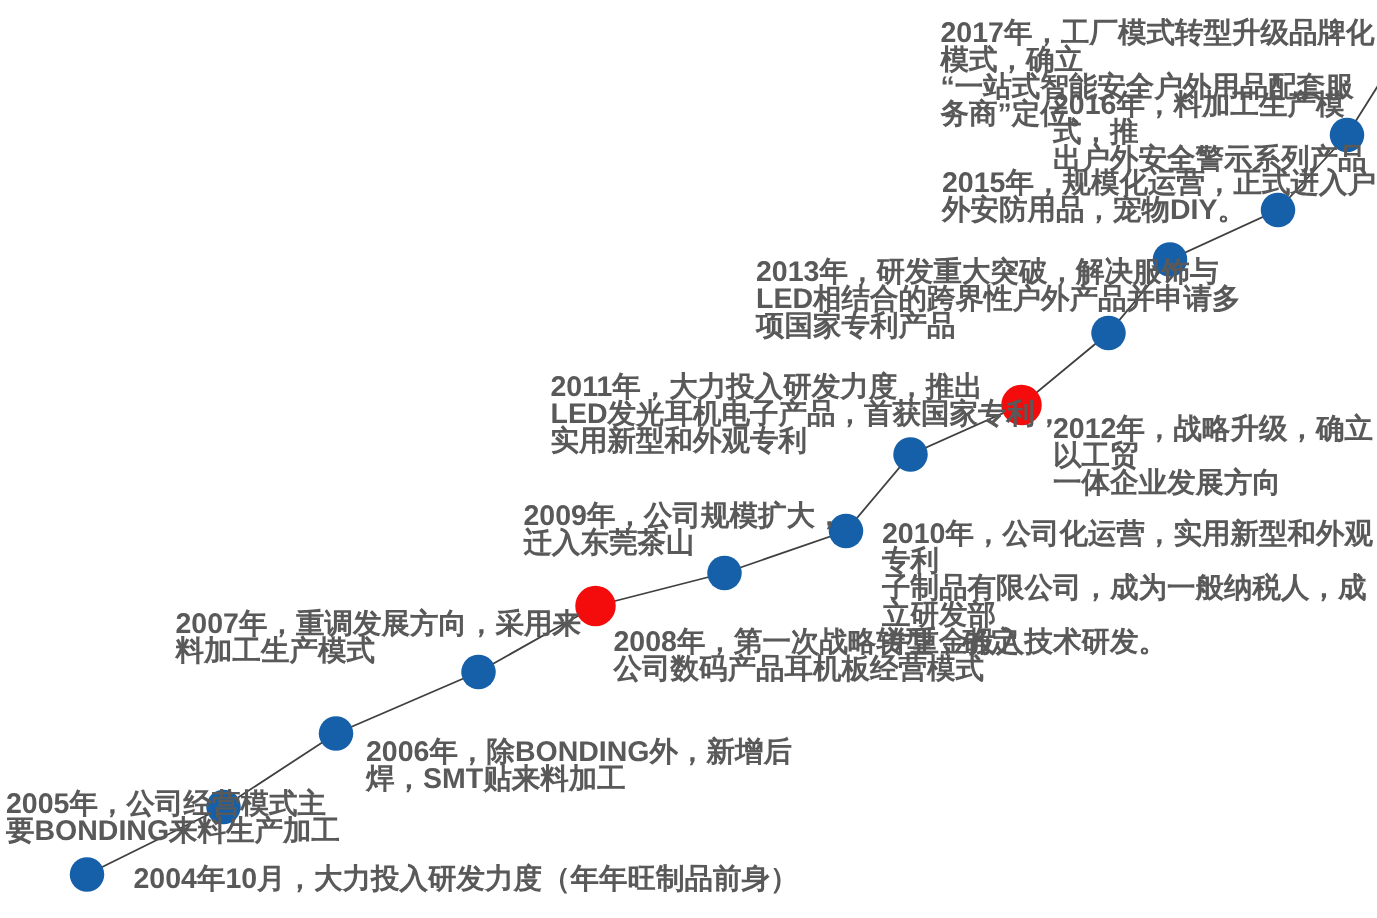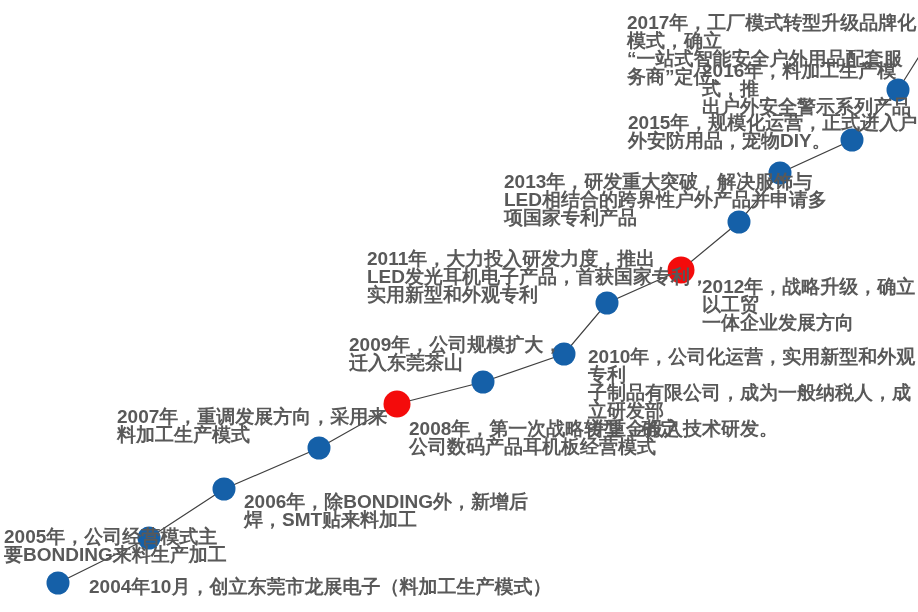--- a/index.html
+++ b/index.html
@@ -49,21 +49,21 @@
     <circle class="dot blue" cx="483" cy="382" r="11.5"></circle>
     <circle class="dot blue" cx="564" cy="354" r="11.5"></circle>
     <circle class="dot blue" cx="607" cy="303" r="11.5"></circle>
     <circle class="dot red" cx="681" cy="270" r="13.5"></circle>
     <circle class="dot blue" cx="739" cy="222" r="11.5"></circle>
     <circle class="dot blue" cx="780" cy="173" r="11.5"></circle>
     <circle class="dot blue" cx="852" cy="140" r="11.5"></circle>
     <circle class="dot blue" cx="898" cy="90" r="11.5"></circle>
   </svg>
 
-  <div class="note" style="left:89px;  top:578px;">2004年10月，创立东莞市龙展电子（料加工生产模式）</div>
+  <div class="note" style="left:89px;  top:578px;">2004年10月，大力投入研发力度（年年旺制品前身）</div>
   <div class="note" style="left:4px;   top:491px;margin-top:37px;">2005年，公司经营模式主
 要BONDING来料生产加工</div>
   <div class="note" style="left:244px; top:493px;">2006年，除BONDING外，新增后
 焊，SMT贴来料加工</div>
   <div class="note" style="left:117px; top:408px;">2007年，重调发展方向，采用来
 料加工生产模式</div>
   <div class="note" style="left:409px; top:420px;">2008年，第一次战略转型，确定
 公司数码产品耳机板经营模式</div>
   <div class="note" style="left:349px; top:336px;">2009年，公司规模扩大，
 迁入东莞茶山</div>

